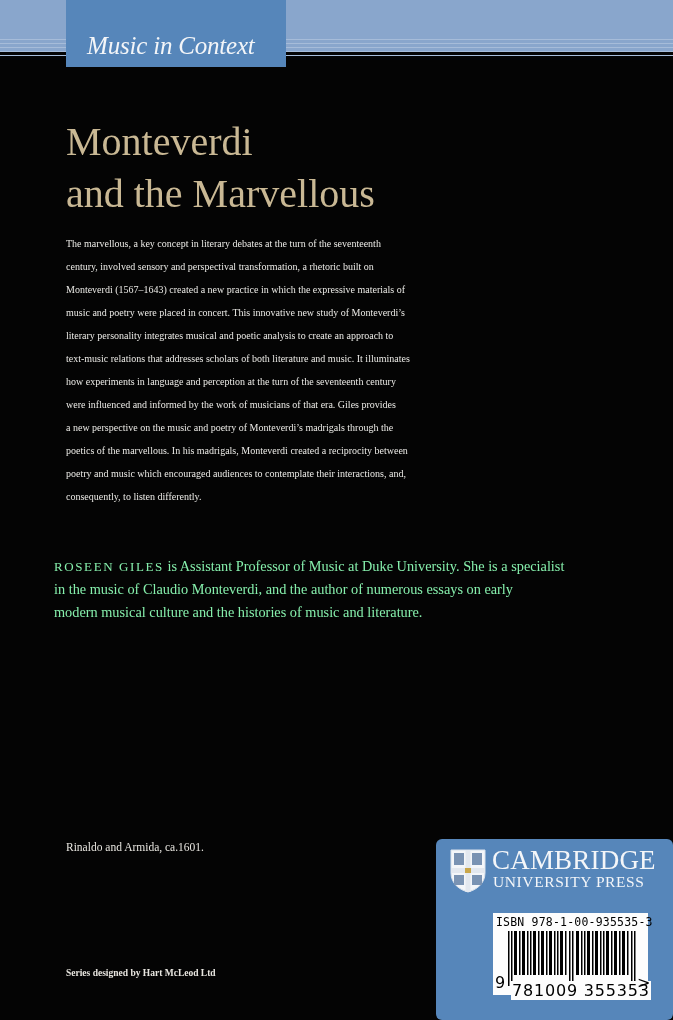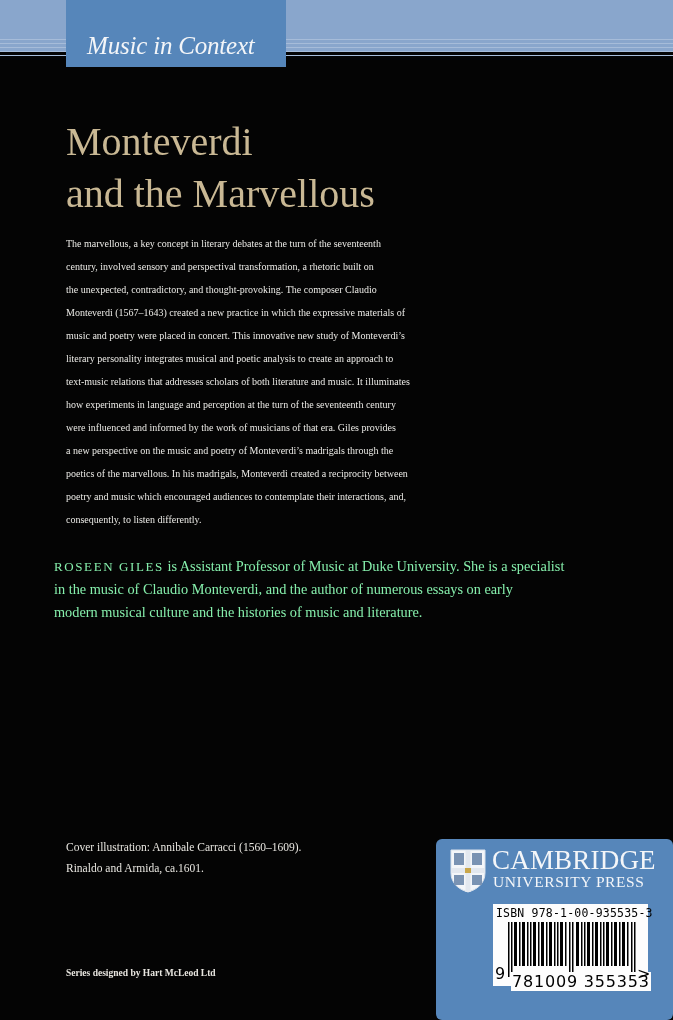--- a/index.html
+++ b/index.html
@@ -47,21 +47,21 @@
     .crest { position:absolute; left:14px; top:10px; width:36px; height:44px; }
     .pub-name {
       position:absolute; left:56px; top:8px; color:#f4f6f9; font-size:27px; line-height:27px;
       letter-spacing:0.2px; white-space:nowrap;
     }
     .pub-sub {
       position:absolute; left:57px; top:34px; color:#f4f6f9; font-size:15.5px; line-height:18px;
       letter-spacing:0.6px; white-space:nowrap;
     }
     .barcode-box {
-      position:absolute; left:57px; top:65px; width:155px; height:82px; background:#fdfdfd;
+      position:absolute; left:57px; top:74px; width:155px; height:82px; background:#fdfdfd;
     }
     .isbn-text {
       position:absolute; left:3px; top:2px; font-family:"DejaVu Sans Mono","Liberation Mono",monospace;
       font-size:11.5px; color:#000; white-space:nowrap; letter-spacing:0.2px;
     }
     .bars { position:absolute; left:15px; top:18px; width:128px; height:55px; }
     .barcode-digits {
       position:absolute; left:2px; top:60px; font-family:"DejaVu Sans","Liberation Sans",sans-serif;
       font-size:16px; color:#000; white-space:nowrap;
     }
@@ -84,41 +84,39 @@
 </div>
 
 <h1 class="title">
   <span>Monteverdi</span>
   <span>and the Marvellous</span>
 </h1>
 
 <p class="blurb">
   <span class="line">The marvellous, a key concept in literary debates at the turn of the seventeenth</span>
   <span class="line">century, involved sensory and perspectival transformation, a rhetoric built on</span>
-  <span class="line">the unexpected, contradictory, and thought-provoking. The composer Claudio</span>
   <span class="line">Monteverdi (1567–1643) created a new practice in which the expressive materials of</span>
   <span class="line">music and poetry were placed in concert. This innovative new study of Monteverdi’s</span>
   <span class="line">literary personality integrates musical and poetic analysis to create an approach to</span>
   <span class="line">text-music relations that addresses scholars of both literature and music. It illuminates</span>
   <span class="line">how experiments in language and perception at the turn of the seventeenth century</span>
   <span class="line">were influenced and informed by the work of musicians of that era. Giles provides</span>
   <span class="line">a new perspective on the music and poetry of Monteverdi’s madrigals through the</span>
   <span class="line">poetics of the marvellous. In his madrigals, Monteverdi created a reciprocity between</span>
   <span class="line">poetry and music which encouraged audiences to contemplate their interactions, and,</span>
   <span class="line">consequently, to listen differently.</span>
 </p>
 
 <p class="bio">
   <span class="line"><span class="smallcaps">ROSEEN GILES</span><span> is Assistant Professor of Music at Duke University. She is a specialist</span></span>
   <span class="line">in the music of Claudio Monteverdi, and the author of numerous essays on early</span>
   <span class="line">modern musical culture and the histories of music and literature.</span>
 </p>
 
 <div class="credits">
-  <span>Cover illustration: Annibale Carracci (1560–1609).</span>
   <span>Rinaldo and Armida, ca.1601.</span>
 </div>
 
 <div class="designer">Series designed by Hart McLeod Ltd</div>
 
 <div class="publisher-box">
   <svg class="crest" viewBox="0 0 36 44">
     <path d="M1 1 H35 V24 C35 35 26 41 18 43 C10 41 1 35 1 24 Z" fill="#f4f6f9" stroke="#d8e1ec" stroke-width="1"></path>
     <rect x="15.5" y="1" width="5" height="42" fill="#e3e8ef"></rect>
     <rect x="1" y="19" width="34" height="5" fill="#e3e8ef"></rect>

